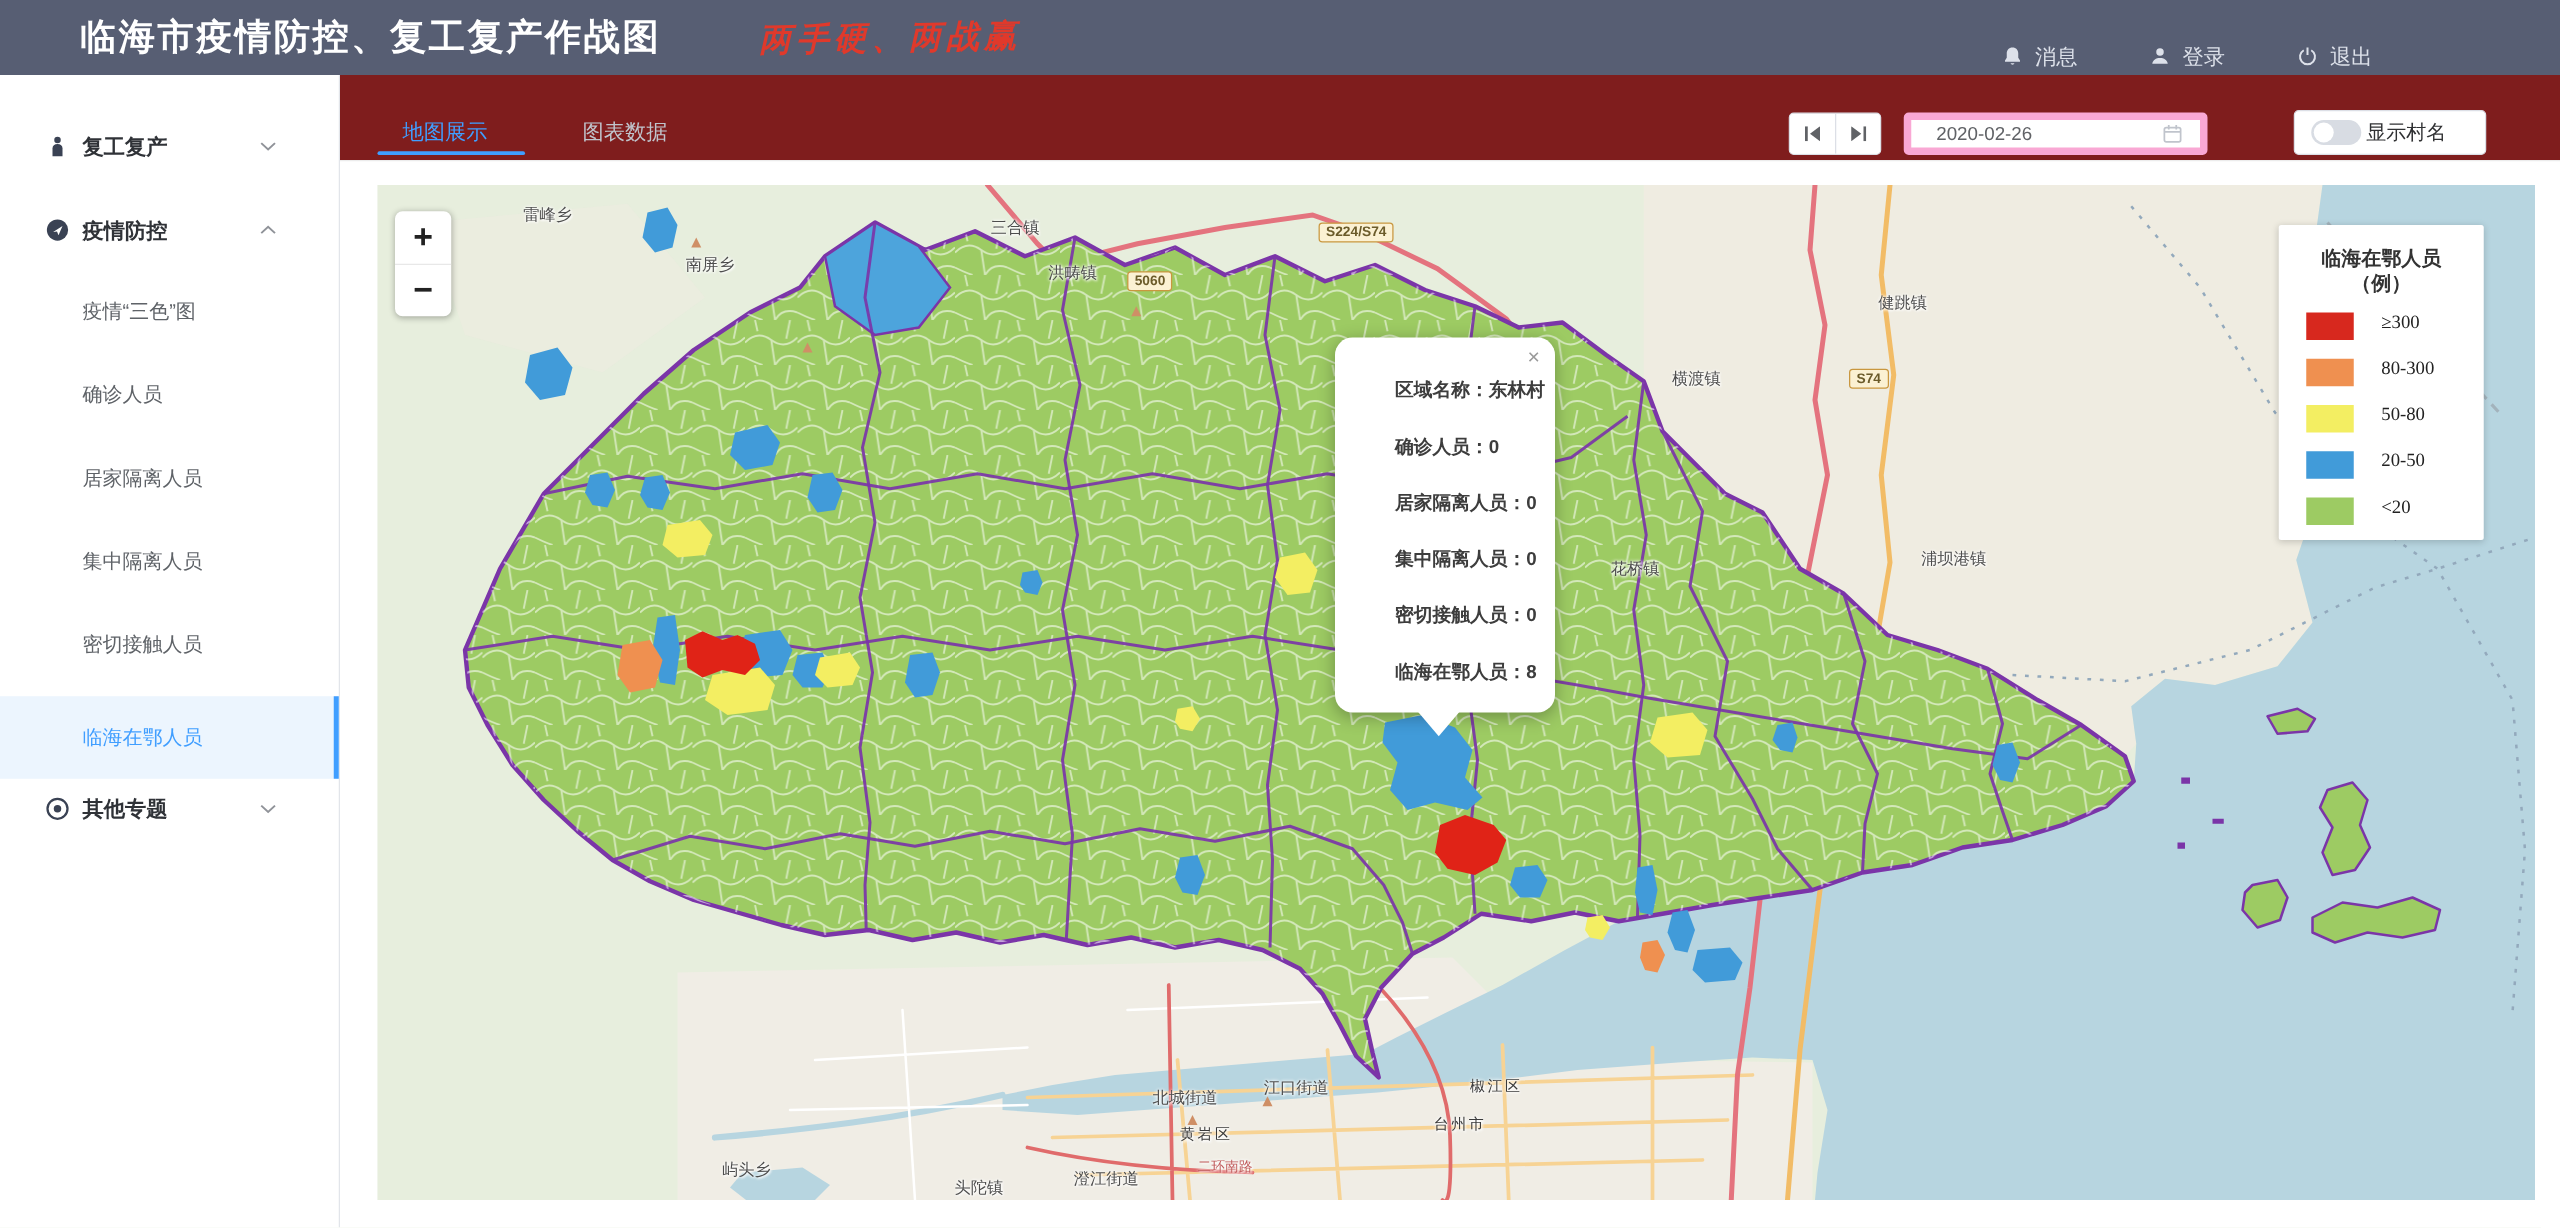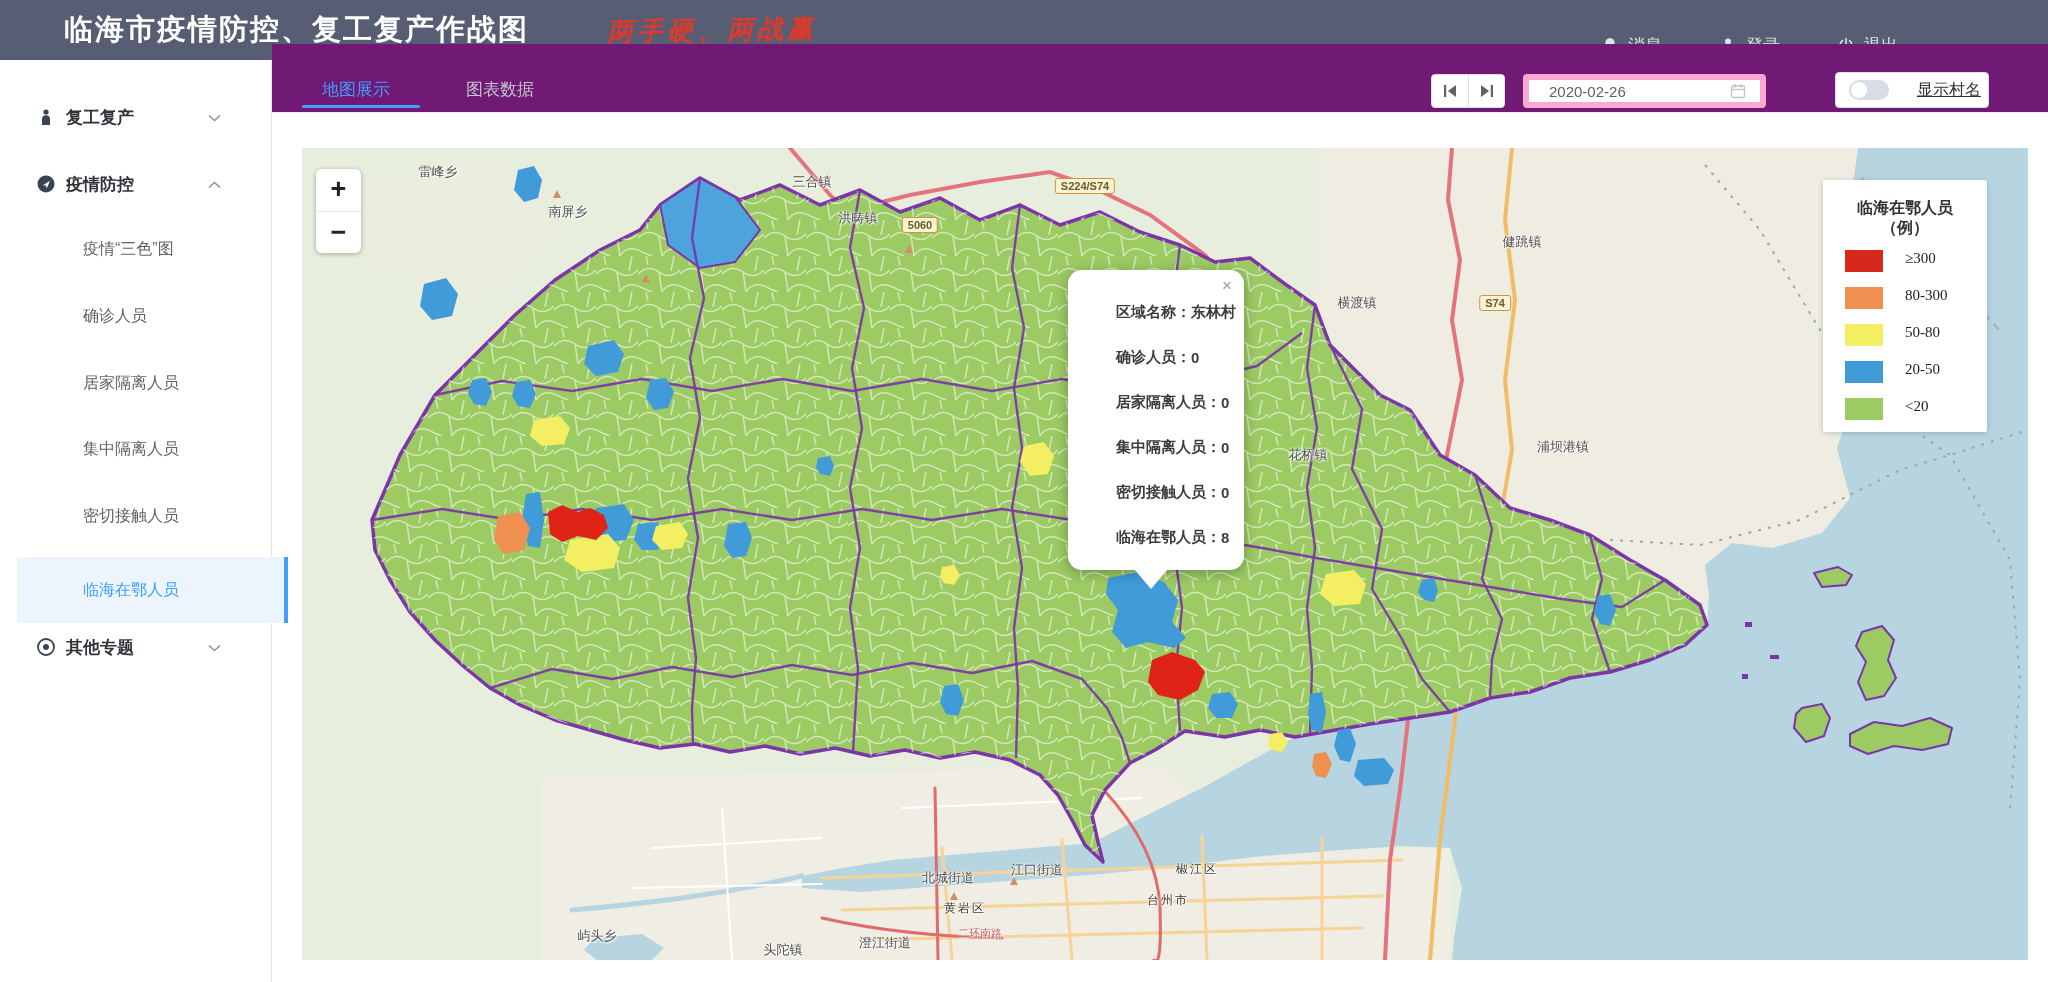--- a/index.html
+++ b/index.html
@@ -18,45 +18,45 @@
   .header-action { display:flex; align-items:center; gap:10px; color:#dde1ea; font-size:17px; cursor:pointer;margin-top:30px; }
   .header-action svg { display:block; }
 
   
   .sidebar { position:absolute; left:0; top:60px; width:272px; height:922px;
     background:#fff; border-right:1px solid #e2e5ea; }
   .side-group { position:absolute; left:0; width:271px; height:40px; display:flex; align-items:center; cursor:pointer; }
   .side-group .g-icon { position:absolute; left:36px; width:20px; height:20px; }
   .side-group .g-label { position:absolute; left:66px; font-size:17px; font-weight:bold; color:#2f3237; }
   .side-group .g-chev { position:absolute; left:208px; }
-  .side-sub { position:absolute; left:0; width:271px; height:44px; display:flex; align-items:center; cursor:pointer;margin-left:17px; }
+  .side-sub { position:absolute; left:0; width:271px; height:44px; display:flex; align-items:center; cursor:pointer; }
   .side-sub .s-label { position:absolute; left:66px; font-size:16px; color:#5f6368; }
   .side-sub.active { background:#ecf5fe; height:66px; border-right:4px solid var(--accent); }
   .side-sub.active .s-label { color:var(--accent); }
 
   
-  .toolbar { position:absolute; left:272px; top:44px; width:1776px; height:68px; background:#701a75; }
+  .toolbar { position:absolute; left:272px; top:60px; width:1776px; height:68px; background:#7f1d1d; }
   .toolbar::after { content:""; position:absolute; left:0; bottom:-1px; width:100%; height:1px; background:#ececec; }
   .tab { position:absolute; top:34px; font-size:17px; cursor:pointer; }
   .tab-map { left:50px; color:var(--accent); }
   .tab-chart { left:194px; color:#c0c4cc; }
   .tab-underline { position:absolute; left:30px; top:61px; width:118px; height:3px; background:var(--accent); border-radius:2px; }
   .stepper { position:absolute; left:1159px; top:30px; height:34px; display:flex; border:1px solid #dcdfe6; border-radius:4px; overflow:hidden; background:#fff; }
   .step-btn { width:36px; height:100%; display:flex; align-items:center; justify-content:center; cursor:pointer; background:#fff; }
   .step-btn + .step-btn { border-left:1px solid #dcdfe6; }
   .date-box { position:absolute; left:1251px; top:30px; width:243px; height:34px; border:6px solid #f9a8d4; border-radius:4px;
     display:flex; align-items:center; background:#fff; }
   .date-box input { border:none; outline:none; width:170px; margin-left:20px; font-size:15px; color:#606266;
     font-family:"Liberation Sans","DejaVu Sans",sans-serif; }
   .date-box svg { position:absolute; right:14px; }
   .toggle-box { position:absolute; left:1563px; top:28px; width:154px; height:36px; border:1px solid #dcdfe6; border-radius:4px;
     display:flex; align-items:center; background:#fff; cursor:pointer; }
   .toggle-pill { width:40px; height:20px; background:#d8dce3; border-radius:10px; margin-left:13px; position:relative; }
   .toggle-knob { position:absolute; left:2px; top:2px; width:16px; height:16px; background:#fff; border-radius:50%; }
-  .toggle-label { margin-left:28px; font-size:16px; color:#303133;text-decoration:underline; }
+  .toggle-label { margin-left:4px; font-size:16px; color:#303133; }
 
   
   .map { position:absolute; left:302px; top:148px; width:1726px; height:812px; background:#e7eedd; overflow:hidden; }
   .map-svg { position:absolute; left:0; top:0; }
   .sea { fill:var(--sea); }
   .land-beige { fill:#efece1; }
   .urban { fill:#f0ede5; }
   .region { fill:var(--region_green); stroke:var(--boundary_purple); stroke-width:3.5; stroke-linejoin:round; }
   .region-cells { fill:url(#cells); stroke:none; }
   .tb { fill:none; stroke:var(--boundary_purple); stroke-width:2.4; stroke-linejoin:round; opacity:.92; }

